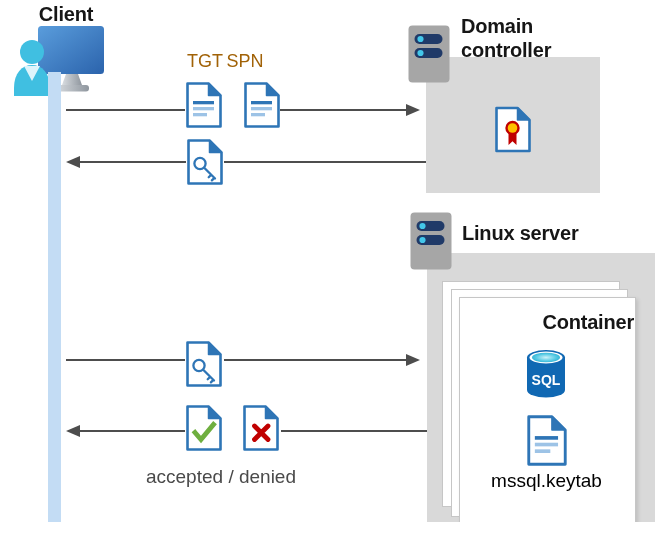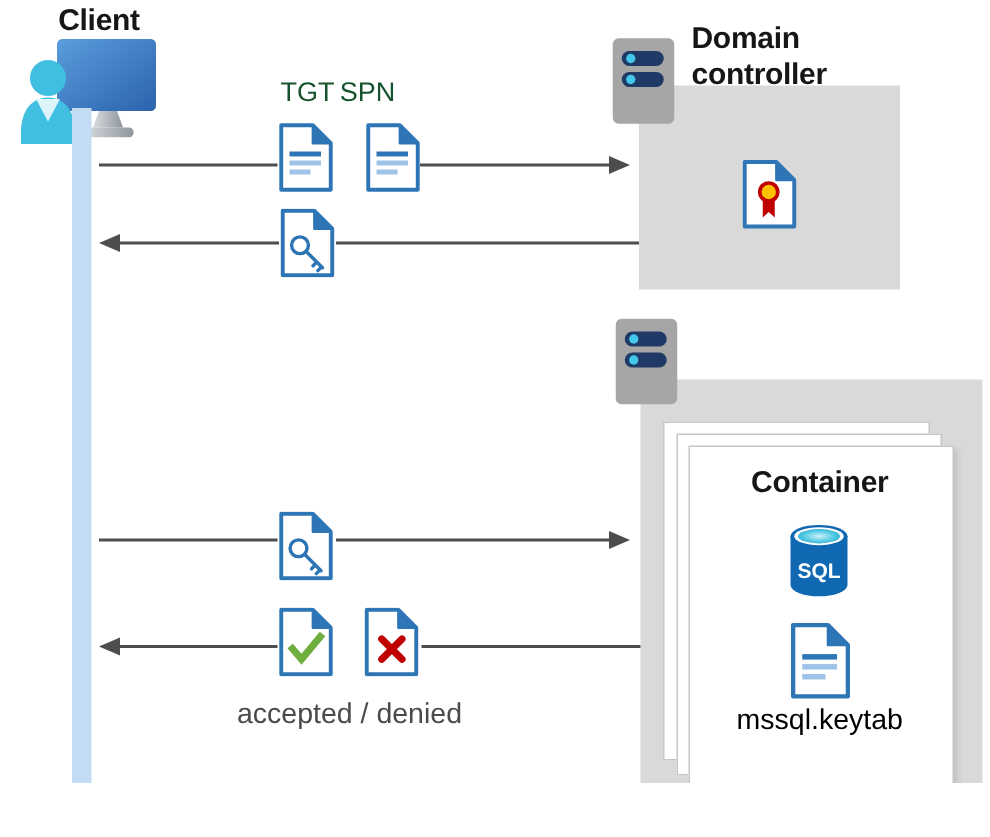--- a/index.html
+++ b/index.html
@@ -3,21 +3,21 @@
 <meta charset="utf-8">
 <style>
   html,body{margin:0;padding:0;background:#ffffff;}
   #canvas{
     position:relative;width:660px;height:522px;background:#ffffff;overflow:hidden;
     font-family:Liberation Sans, sans-serif;
     padding-left:22px;
   }
   .abs{position:absolute;}
   .title{font-weight:700;font-size:20px;line-height:24px;color:#161616;letter-spacing:-0.2px;}
-  .small-lbl{font-size:18px;color:#14532d;text-align:center;}
+  .small-lbl{font-size:18px;color:#a16207;text-align:center;}
   .gray-lbl{font-size:19px;color:#4a4a4a;text-align:center;}
   .line{height:2px;background:#4d4d4d;}
   .ah-r{width:0;height:0;border-top:6.5px solid transparent;border-bottom:6.5px solid transparent;border-left:14px solid #4d4d4d;}
   .ah-l{width:0;height:0;border-top:6.5px solid transparent;border-bottom:6.5px solid transparent;border-right:14px solid #4d4d4d;}
   .gray-box{background:#d9d9d9;}
   .page{background:#ffffff;border:1px solid #c6c6c6;}
   .page-front{box-shadow:2px 2px 4px rgba(0,0,0,0.12);}
   .lifeline{background:#c3dcf4;}
   svg{display:block;}
 </style>
@@ -120,26 +120,27 @@
     </svg>
   <div class="abs title" style="left:461px;top:14px;width:125px;">Domain controller</div>
   <svg class="abs" style="left:494px;top:106px;" width="38" height="47" viewBox="0 0 38 46">
       <use href="#sym-doc-cert"></use>
     </svg>
 
   <div class="abs gray-box" style="left:427px;top:253px;width:228px;height:292px;"></div>
   <svg class="abs" style="left:410px;top:212px;" width="42" height="58" viewBox="0 0 42 58">
       <use href="#sym-server"></use>
     </svg>
+  <div class="abs title" style="left:462px;top:221px;width:190px;">Linux server</div>
 
   <div class="abs page" style="left:442px;top:281px;width:176px;height:224px;"></div>
   <div class="abs page" style="left:451px;top:289px;width:175px;height:226px;"></div>
   <div class="abs page page-front" style="left:459px;top:297px;width:175px;height:226px;"></div>
 
-  <div class="abs title" style="left:459px;top:310px;width:175px;text-align:center;font-size:20px;">Container</div>
+  <div class="abs title" style="left:459px;top:310px;width:175px;text-align:right;font-size:20px;">Container</div>
 
   <svg class="abs" style="left:525px;top:348px;" width="42" height="52" viewBox="0 0 42 52">
     <path d="M2,9.5 V42 a19,7.5 0 0 0 38,0 V9.5 Z" fill="#1068b3"></path>
     <ellipse cx="21" cy="9.5" rx="19" ry="7.5" fill="#1068b3"></ellipse>
     <ellipse cx="21" cy="9.5" rx="16.5" ry="6" fill="#ffffff"></ellipse>
     <ellipse cx="21" cy="9.5" rx="14" ry="4.8" fill="url(#g-cyl)"></ellipse>
     <text x="21" y="37" text-anchor="middle" font-size="14" font-weight="bold" fill="#ffffff">SQL</text>
   </svg>
 
   <svg class="abs" style="left:526px;top:415px;" width="42" height="51" viewBox="0 0 38 46">
@@ -158,15 +159,15 @@
   <div class="abs ah-l" style="left:66px;top:424.5px;"></div>
   <div class="abs line" style="left:80px;top:430px;width:105px;"></div>
   <div class="abs line" style="left:281px;top:430px;width:146px;"></div>
   <svg class="abs" style="left:185px;top:405px;" width="38" height="46" viewBox="0 0 38 46">
       <use href="#sym-doc-check"></use>
     </svg>
   <svg class="abs" style="left:242px;top:405px;" width="38" height="46" viewBox="0 0 38 46">
       <use href="#sym-doc-x"></use>
     </svg>
 
-  <div class="abs gray-lbl" style="left:118px;top:466px;width:230px;">accepted / denied</div>
+  <div class="abs gray-lbl" style="left:106px;top:466px;width:230px;">accepted / denied</div>
 
 </div>
 
 </body></html>

